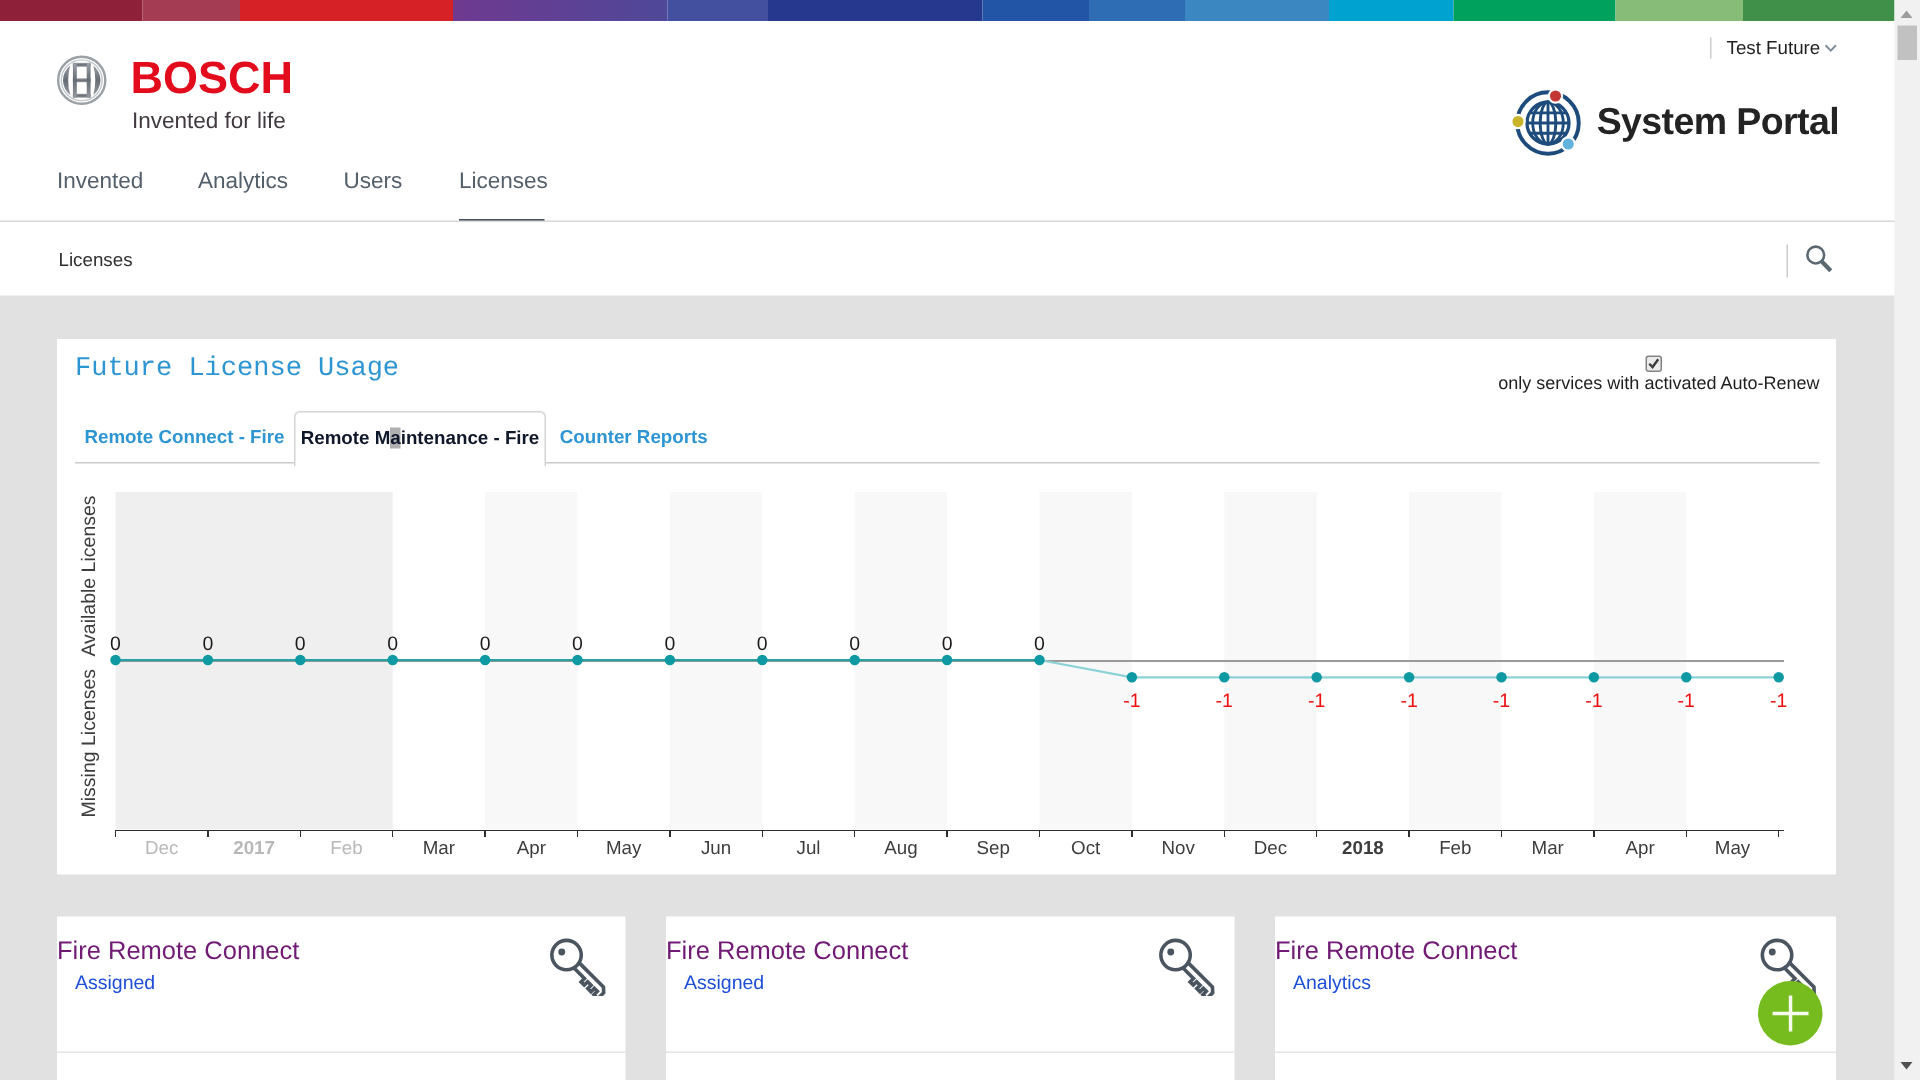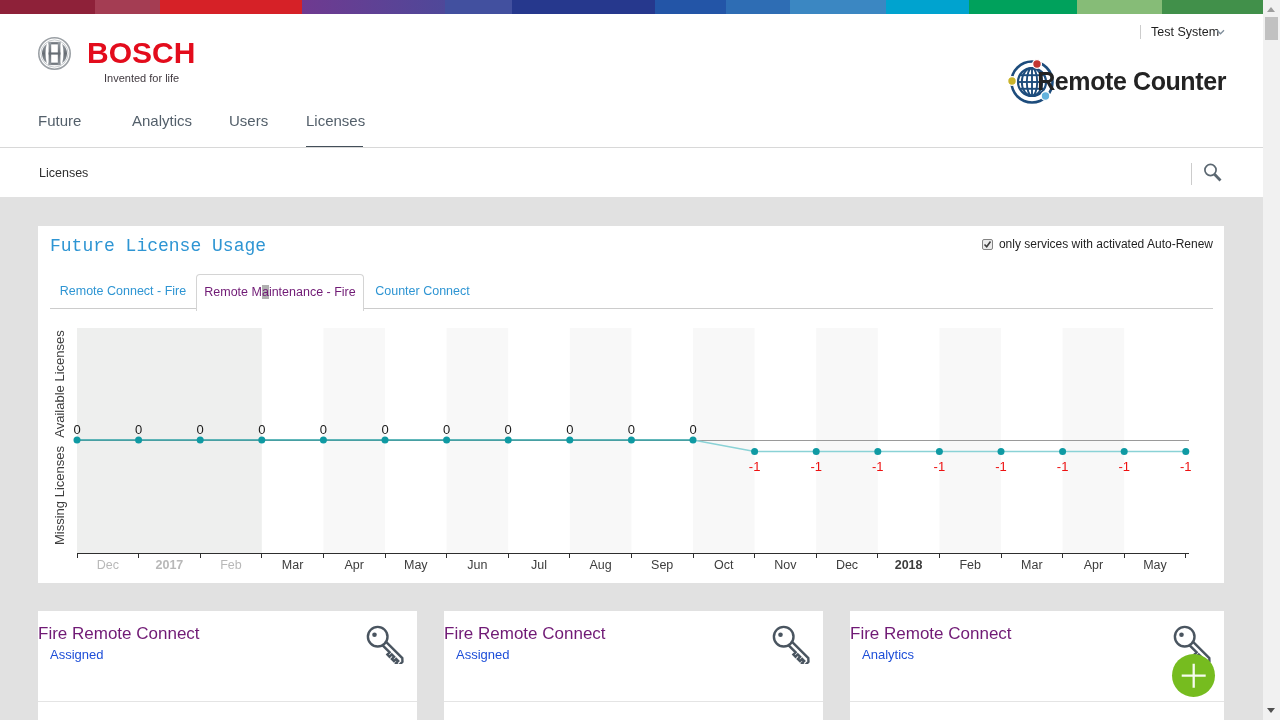--- a/index.html
+++ b/index.html
@@ -6,40 +6,40 @@
 html,body { width:1280px; height:720px; overflow:hidden; }
 body { position:relative; font-family:"Liberation Sans",sans-serif; background:#fff; }
 .abs { position:absolute; }
 #stripe { position:absolute; left:0; top:0; width:1263px; height:14px; display:flex; }
 #stripe div { height:14px; }
 #scrollbar { position:absolute; right:0; top:0; width:17px; height:720px; background:#f1f1f1; }
 #sb-thumb { position:absolute; left:2px; top:17px; width:13px; height:23px; background:#c1c1c1; }
 .sb-arrow-up { position:absolute; left:4px; top:7px; width:0; height:0; border-left:4.5px solid transparent; border-right:4.5px solid transparent; border-bottom:5px solid #9d9d9d; }
 .sb-arrow-dn { position:absolute; left:4px; top:708px; width:0; height:0; border-left:4.5px solid transparent; border-right:4.5px solid transparent; border-top:5px solid #505050; }
 #bosch-word { left:87px; top:36px; font-size:30px; font-weight:bold; color:#e30c1c; letter-spacing:0px; }
-#bosch-sub { left:88px; top:72px; font-size:11px; color:#40393f; letter-spacing:0px;margin-left:16px; }
+#bosch-sub { left:88px; top:72px; font-size:15px; color:#40393f; letter-spacing:0px; }
 #testsys { left:1151px; top:25px; font-size:12.5px; color:#1f1f1f; }
 #testsys-sep { left:1140px; top:25px; width:1px; height:14px; background:#ccc; }
 #rp-text { right:54px; top:67px; font-size:25px; font-weight:bold; color:#232323; letter-spacing:-0.4px; }
 .nav-item { position:absolute; top:112px; font-size:15px; color:#535f6a; }
 #nav-underline { left:306px; top:146px; width:57px; height:2px; background:#434f59; }
 #header-line { left:0; top:147px; width:1263px; height:1px; background:#d8d8d8; }
 #crumb { left:39px; top:166px; font-size:12.5px; color:#2f2f2f; }
 #search-sep { left:1191px; top:163px; width:1px; height:22px; background:#ccc; }
 #content-bg { left:0; top:197px; width:1263px; height:523px; background:#e1e1e1; }
 #card1 { left:38px; top:226px; width:1186px; height:357px; background:#fff; }
 #card1 h2 { position:absolute; left:12px; top:10px; font-size:18px; font-weight:normal; color:#2e95d3;font-family:Liberation Mono, monospace; }
-#chk-row { position:absolute; right:11px; top:11px; display:flex; align-items:center; white-space:nowrap; }
+#chk-row { position:absolute; right:11px; top:11px; display:flex; align-items:center; white-space:nowrap;flex-direction:column; }
 #chk-box { width:11px; height:11px; background:#ebebeb; border:1px solid #838383; border-radius:2px; margin-right:6px; position:relative; }
 #chk-box svg { position:absolute; left:0px; top:0px; }
 #chk-label { font-size:12px; color:#1f1f1f; }
 #tabline { position:absolute; left:12px; top:82px; width:1163px; height:1px; background:#ccc; }
-.tab { position:absolute; top:49px; height:34px; font-size:12.5px; color:#2e95d3; text-align:center; line-height:32px; }
+.tab { position:absolute; top:49px; height:34px; font-size:12.5px; color:#2e95d3; text-align:center; line-height:32px;font-weight:bold; }
 #tab1 { left:12px; width:146px; }
-#tab2 { left:158px; top:48px; width:168px; height:37px; background:#fff; border:1px solid #d4d4d4; border-bottom:none; border-radius:4px 4px 0 0; color:#701a75; z-index:2; line-height:34px; }
+#tab2 { left:158px; top:48px; width:168px; height:37px; background:#fff; border:1px solid #d4d4d4; border-bottom:none; border-radius:4px 4px 0 0; color:#0f172a; z-index:2; line-height:34px; }
 #tab2 .cursor { background:#b0b0b0; }
 #tab3 { left:326px; width:117px; }
 #cards { position:absolute; left:38px; top:611px; width:1186px; display:flex; gap:27px; }
 .mini-card { position:relative; width:379px; height:150px; background:#fff; }
 .mini-card:last-child { width:374px; }
 .mini-card .t { position:absolute; left:0; top:13px; font-size:17px; color:#701a75; }
 .mini-card .s { position:absolute; left:12px; top:36px; font-size:13px; color:#1d4ed8; }
 .mini-card .div-line { position:absolute; left:0; top:90px; width:100%; height:1px; background:#e4e4e4; }
 .key-icon { position:absolute; right:10px; top:9px; }
 #fab { position:absolute; left:1172px; top:654px; width:43px; height:43px; border-radius:50%; background:#76bc1f; z-index:5; }
@@ -86,43 +86,43 @@
 </g>
 <g fill="url(#silver)">
 <path d="M 9.8 7.65 A 12.5 12.5 0 0 0 9.8 27.35 A 38 38 0 0 1 9.8 7.65 Z"></path>
 <path d="M 25.2 7.65 A 12.5 12.5 0 0 1 25.2 27.35 A 38 38 0 0 0 25.2 7.65 Z"></path>
 </g>
 </svg>
 <div class="abs" id="bosch-word">BOSCH</div>
 <div class="abs" id="bosch-sub">Invented for life</div>
 
 <div class="abs" id="testsys-sep"></div>
-<div class="abs" id="testsys">Test System</div>
+<div class="abs" id="testsys">Test Future</div>
 <svg class="abs" style="left:1216px;top:29px" width="9" height="7" viewBox="0 0 9 7">
 <path d="M1 1.2 L4.5 4.8 L8 1.2" fill="none" stroke="#7e8d9a" stroke-width="1.3"></path>
 </svg>
 
 <svg class="abs" style="left:1006px;top:56px" width="52" height="52" viewBox="0 0 52 52">
 <g stroke="#1d4c7c" fill="none">
 <circle cx="26" cy="26" r="20.5" stroke-width="2.6"></circle>
 <circle cx="26" cy="26" r="14" stroke-width="2.2"></circle>
 <ellipse cx="26" cy="26" rx="5.2" ry="14" stroke-width="1.9"></ellipse>
 <ellipse cx="26" cy="26" rx="10.2" ry="14" stroke-width="1.9"></ellipse>
 <line x1="26" y1="12" x2="26" y2="40" stroke-width="1.9"></line>
 <line x1="12.2" y1="26" x2="39.8" y2="26" stroke-width="1.9"></line>
 <line x1="14.2" y1="19.2" x2="37.8" y2="19.2" stroke-width="1.9"></line>
 <line x1="14.2" y1="32.8" x2="37.8" y2="32.8" stroke-width="1.9"></line>
 </g>
 <circle cx="31" cy="8" r="4.4" fill="#c23733" stroke="#fff" stroke-width="1.4"></circle>
 <circle cx="6" cy="25" r="4.4" fill="#c9b42c" stroke="#fff" stroke-width="1.4"></circle>
 <circle cx="39.5" cy="40" r="4.4" fill="#62b2dd" stroke="#fff" stroke-width="1.4"></circle>
 </svg>
-<div class="abs" id="rp-text">Remote Counter</div>
-
-<div class="nav-item" style="left:38px">Future</div>
+<div class="abs" id="rp-text">System Portal</div>
+
+<div class="nav-item" style="left:38px">Invented</div>
 <div class="nav-item" style="left:132px">Analytics</div>
 <div class="nav-item" style="left:229px">Users</div>
 <div class="nav-item" style="left:306px">Licenses</div>
 <div class="abs" id="nav-underline"></div>
 <div class="abs" id="header-line"></div>
 
 <div class="abs" id="crumb">Licenses</div>
 <div class="abs" id="search-sep"></div>
 <svg class="abs" style="left:1202px;top:161px" width="22" height="23" viewBox="0 0 22 23">
 <circle cx="8.5" cy="9" r="5.6" fill="none" stroke="#5b6771" stroke-width="1.7"></circle>
@@ -137,21 +137,21 @@
       <div id="chk-box">
         <svg width="9" height="9" viewBox="0 0 9 9">
           <path d="M1.5 4.5 L3.7 6.7 L7.5 1.5" fill="none" stroke="#3d3d3d" stroke-width="1.6"></path>
         </svg>
       </div>
       <div id="chk-label">only services with activated Auto-Renew</div>
     </div>
 <div id="tabline"></div>
 <div class="tab" id="tab1">Remote Connect - Fire</div>
 <div class="tab" id="tab2">Remote M<span class="cursor">a</span>intenance - Fire</div>
-<div class="tab" id="tab3">Counter Connect</div>
+<div class="tab" id="tab3">Counter Reports</div>
 <svg class="abs" style="left:0;top:86px" width="1186" height="271" viewBox="0 0 1186 271" font-family="Liberation Sans,sans-serif">
 <rect x="39.0" y="16.0" width="184.8" height="225.0" fill="#eeefee"></rect>
 <rect x="285.4" y="16.0" width="61.6" height="225.0" fill="#f8f8f8"></rect>
 <rect x="408.6" y="16.0" width="61.6" height="225.0" fill="#f8f8f8"></rect>
 <rect x="531.8" y="16.0" width="61.6" height="225.0" fill="#f8f8f8"></rect>
 <rect x="655.0" y="16.0" width="61.6" height="225.0" fill="#f8f8f8"></rect>
 <rect x="778.2" y="16.0" width="61.6" height="225.0" fill="#f8f8f8"></rect>
 <rect x="901.4" y="16.0" width="61.6" height="225.0" fill="#f8f8f8"></rect>
 <rect x="1024.6" y="16.0" width="61.6" height="225.0" fill="#f8f8f8"></rect>
 <line x1="39" y1="128.5" x2="1151" y2="128.5" stroke="#9a9a9a" stroke-width="1" shape-rendering="crispEdges"></line>

